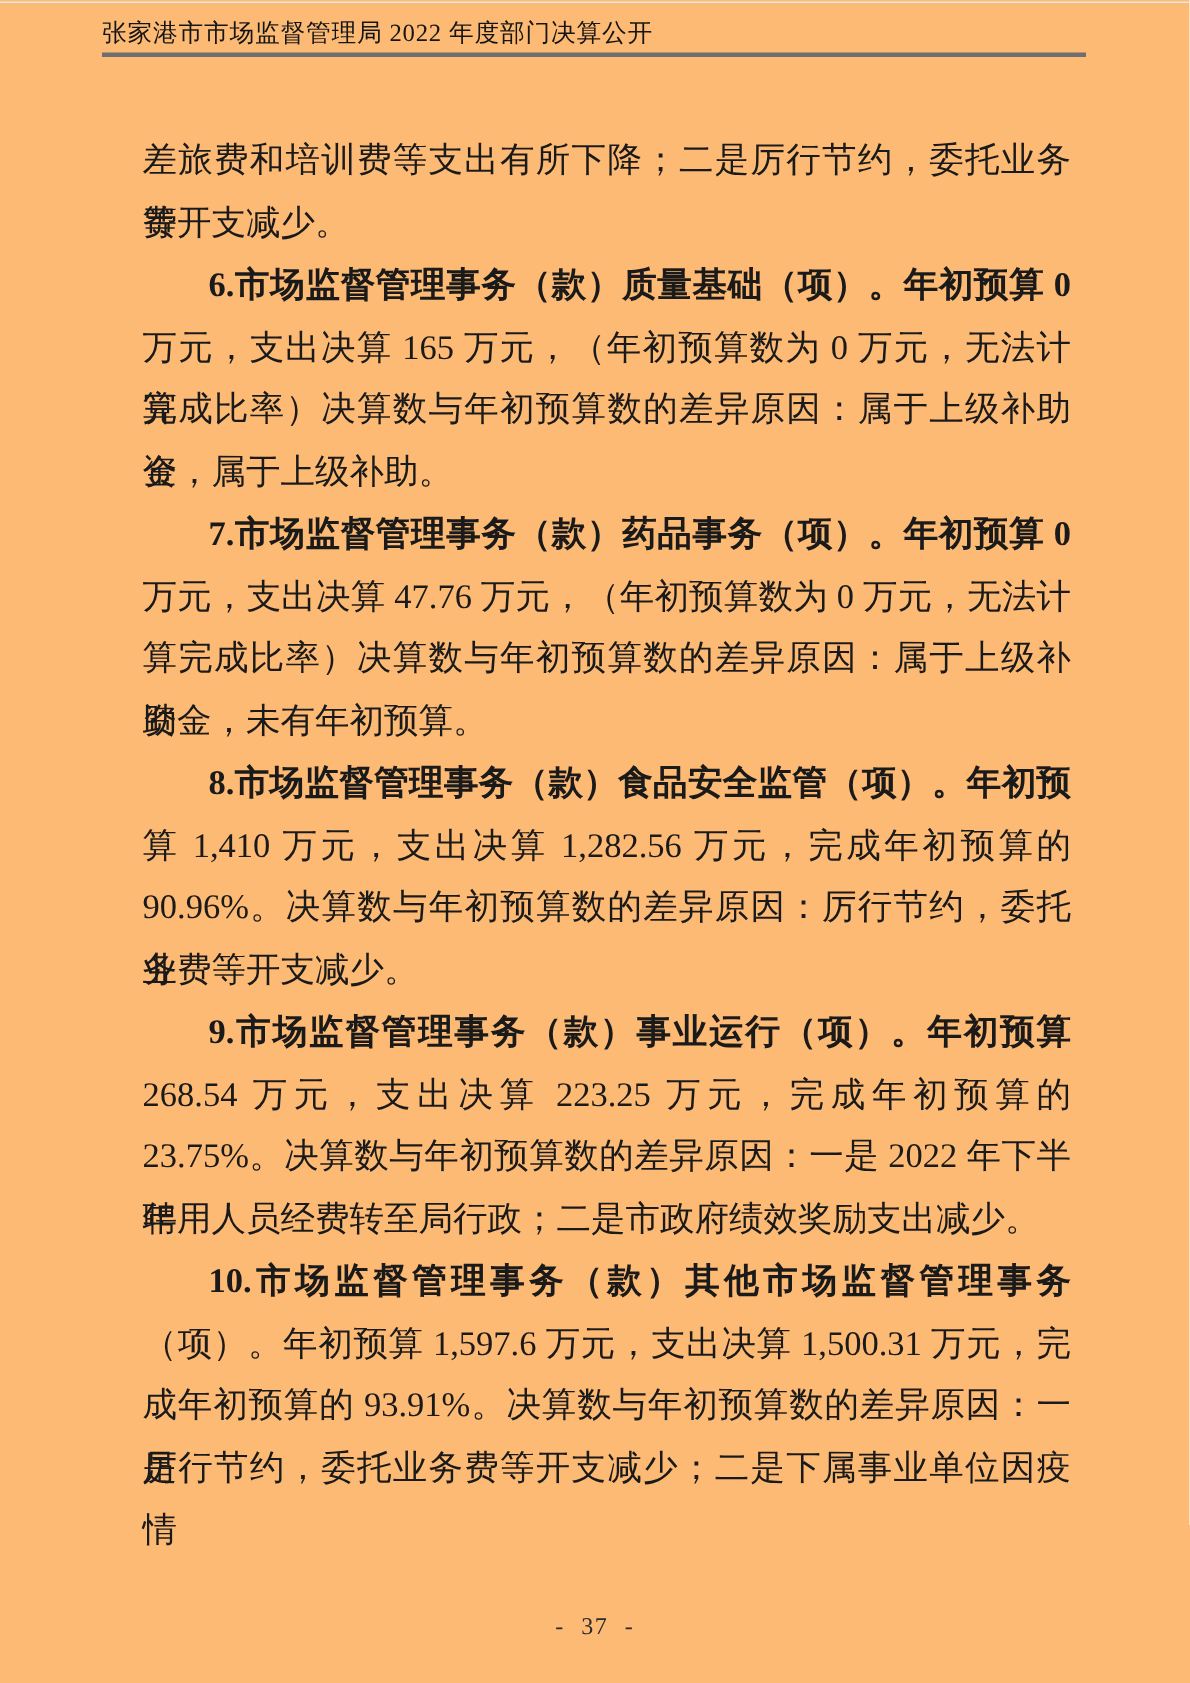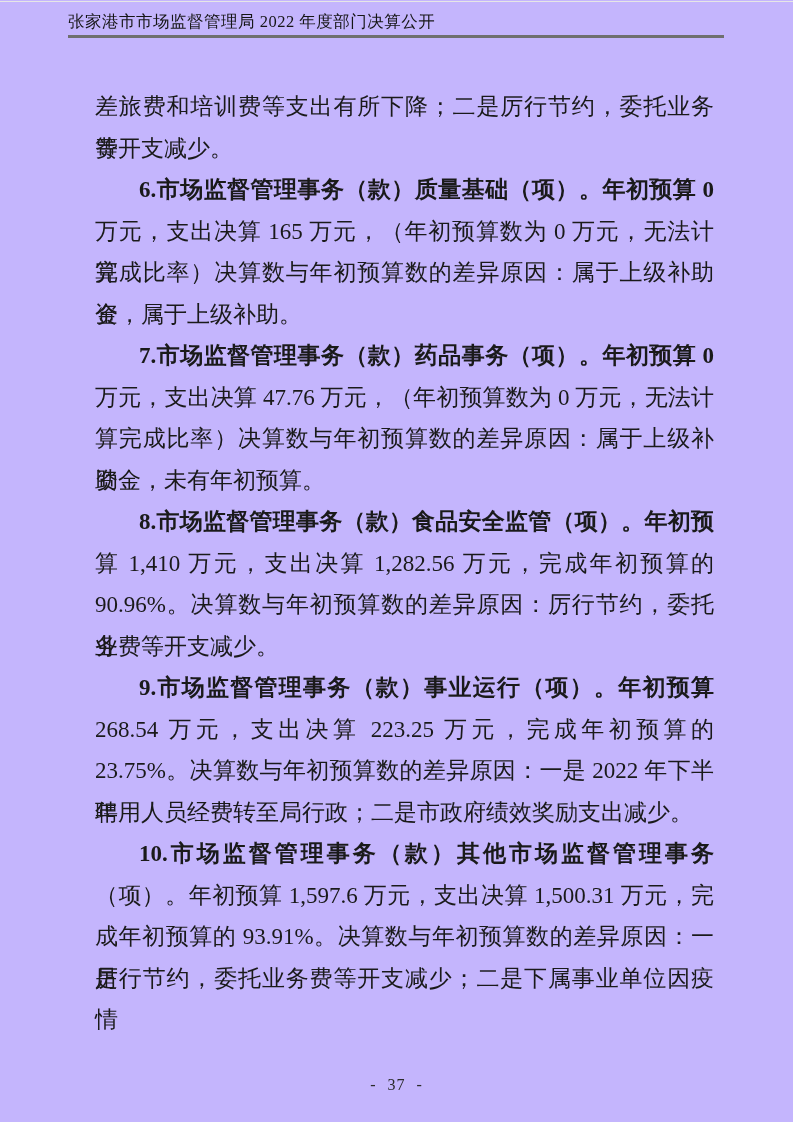--- a/index.html
+++ b/index.html
@@ -5,21 +5,21 @@
   * { margin: 0; padding: 0; box-sizing: border-box; }
 
   html, body {
     background: #ffffff;
   }
 
   .page {
     position: relative;
     width: 793px;
     height: 1122px;
-    background: #c4b5fd;
+    background: #fdba74;
     font-family: "Liberation Serif", "DejaVu Serif", serif;
     color: #1a1a1a;
     overflow: hidden;
     margin: 0 auto;
   }
 
   .page-top-edge {
     position: absolute;
     top: 1px;
     left: 0;

